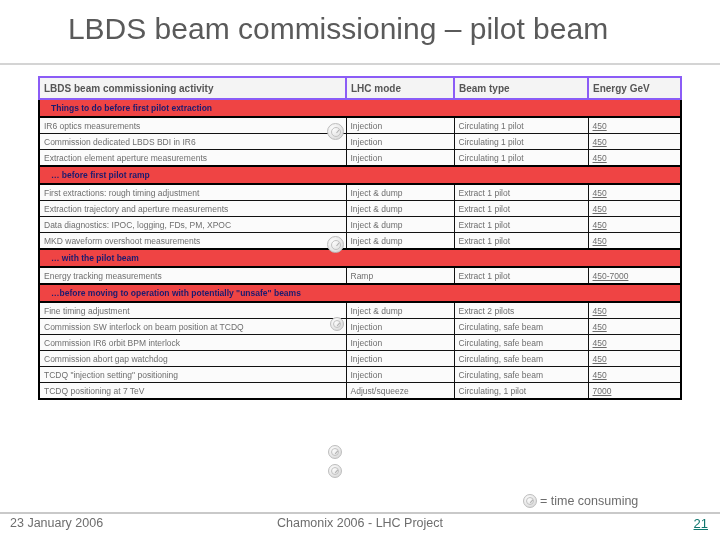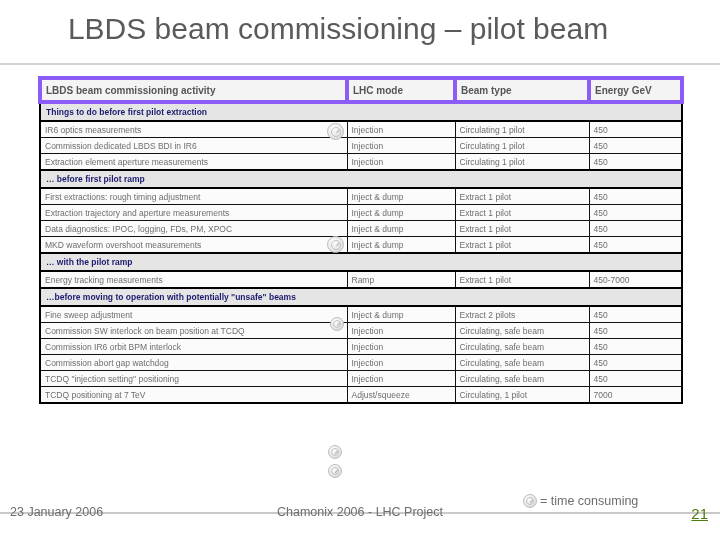--- a/index.html
+++ b/index.html
@@ -62,49 +62,49 @@
     overflow: hidden;
     white-space: nowrap;
     text-align: left;
   }
   table.sched th {
     font-size: 10px;
     font-weight: bold;
     color: #555555;
     background: #f4f4f4;
     height: 18px;
-    border: 4px solid #8b5cf6;
+    border: 2px solid #8b5cf6;
   }
   th.col-activity { text-align: left; padding-left: 8px; }
   th.col-mode, th.col-beam, th.col-energy { text-align: center; }
 
   td.cell-activity { padding-left: 7px; }
   td.cell-mode { padding-left: 6px; }
   td.cell-beam { padding-left: 6px; }
   td.cell-energy { padding-left: 6px; }
 
   
   tr.section td {
     border-left: 2px solid #000000;
     border-right: 2px solid #000000;
     border-top: 2px solid #000000;
     border-bottom: 2px solid #000000;
-    background: #e5e5e5;
+    background: #ef4444;
     color: #1b1b6f;
     font-size: 8.5px;
     font-weight: bold;
     height: 14px;
-    padding-left: 5px;
+    padding-left: 11px;
   }
 
   
   tr.block-first td { border-top: 2px solid #000000; }
   tr.block-last td  { border-bottom: 2px solid #000000; }
   tr.data td:first-child { border-left: 2px solid #000000; }
-  tr.data td:last-child  { border-right: 2px solid #000000; }
+  tr.data td:last-child  { border-right: 2px solid #000000; text-decoration: underline; }
 
   col.c-activity { width: 307px; }
   col.c-mode     { width: 108px; }
   col.c-beam     { width: 134px; }
   col.c-energy   { width: 93px; }
 
   
   .clock {
     position: absolute;
     width: 17px;
@@ -169,21 +169,21 @@
     position: absolute;
     left: 0;
     top: 512px;
     width: 720px;
     height: 2px;
     background: #c9c9c9;
   }
   #footer {
     position: absolute;
     left: 0;
-    top: 505px;
+    top: 516px;
     width: 720px;
     height: 23px;
   }
   #footer-date {
     position: absolute;
     left: 10px;
     top: 0;
     font-size: 12.5px;
     color: #6d6d6d;
   }
@@ -193,22 +193,22 @@
     top: 0;
     width: 720px;
     text-align: center;
     font-size: 12.5px;
     color: #6d6d6d;
   }
   #footer-page {
     position: absolute;
     right: 12px;
     top: 0;
-    font-size: 15px;
-    color: #4d7c0f;
+    font-size: 13px;
+    color: #0f766e;
     text-decoration: underline;
   }
 </style>
 </head>
 <body>
 
 <div id="slide-title">LBDS beam commissioning – pilot beam</div>
 <div id="title-rule"></div>
 
 <div id="table-wrap">
@@ -270,33 +270,33 @@
           <td class="cell-beam">Extract 1 pilot</td>
           <td class="cell-energy">450</td>
         </tr>
         <tr class="data">
           <td class="cell-activity">MKD waveform overshoot measurements</td>
           <td class="cell-mode">Inject &amp; dump</td>
           <td class="cell-beam">Extract 1 pilot</td>
           <td class="cell-energy">450</td>
         </tr>
         <tr class="section">
-          <td colspan="4">… with the pilot ramp</td>
+          <td colspan="4">… with the pilot beam</td>
         </tr>
         <tr class="data block-first block-last">
           <td class="cell-activity">Energy tracking measurements</td>
           <td class="cell-mode">Ramp</td>
           <td class="cell-beam">Extract 1 pilot</td>
           <td class="cell-energy">450-7000</td>
         </tr>
         <tr class="section">
           <td colspan="4">…before moving to operation with potentially "unsafe" beams</td>
         </tr>
         <tr class="data block-first">
-          <td class="cell-activity">Fine sweep adjustment</td>
+          <td class="cell-activity">Fine timing adjustment</td>
           <td class="cell-mode">Inject &amp; dump</td>
           <td class="cell-beam">Extract 2 pilots</td>
           <td class="cell-energy">450</td>
         </tr>
         <tr class="data">
           <td class="cell-activity">Commission SW interlock on beam position at TCDQ</td>
           <td class="cell-mode">Injection</td>
           <td class="cell-beam">Circulating, safe beam</td>
           <td class="cell-energy">450</td>
         </tr>

